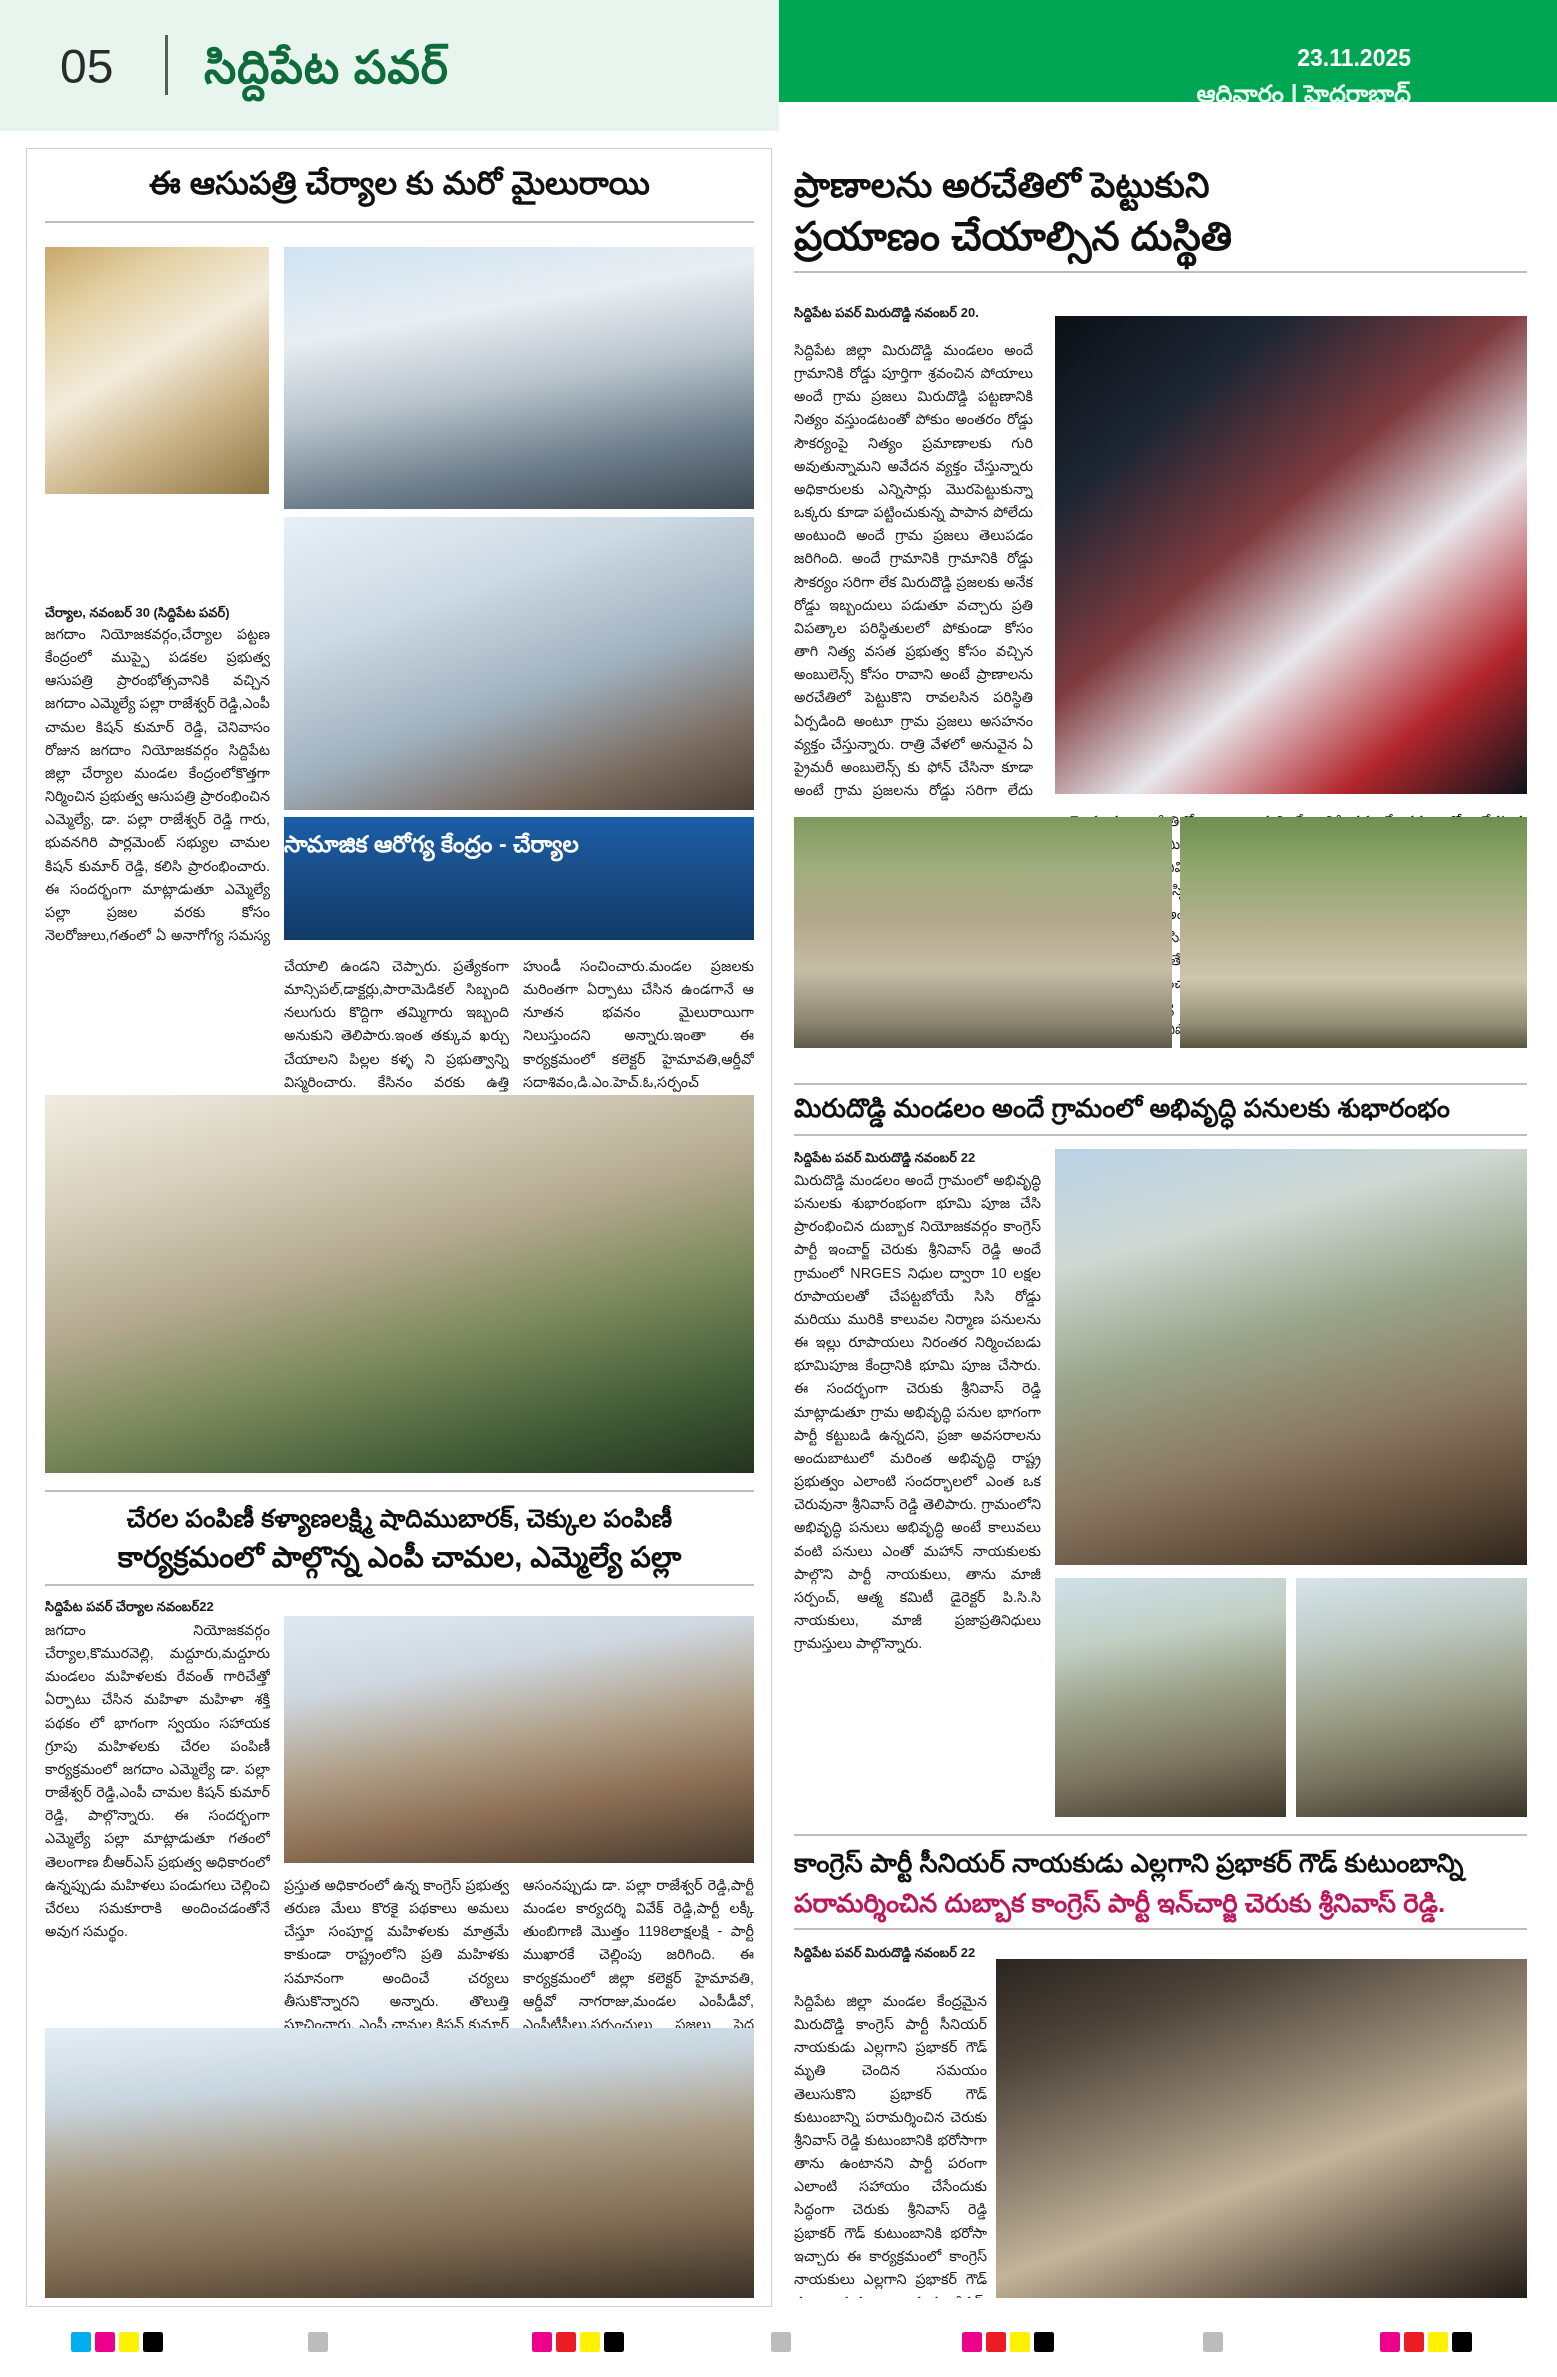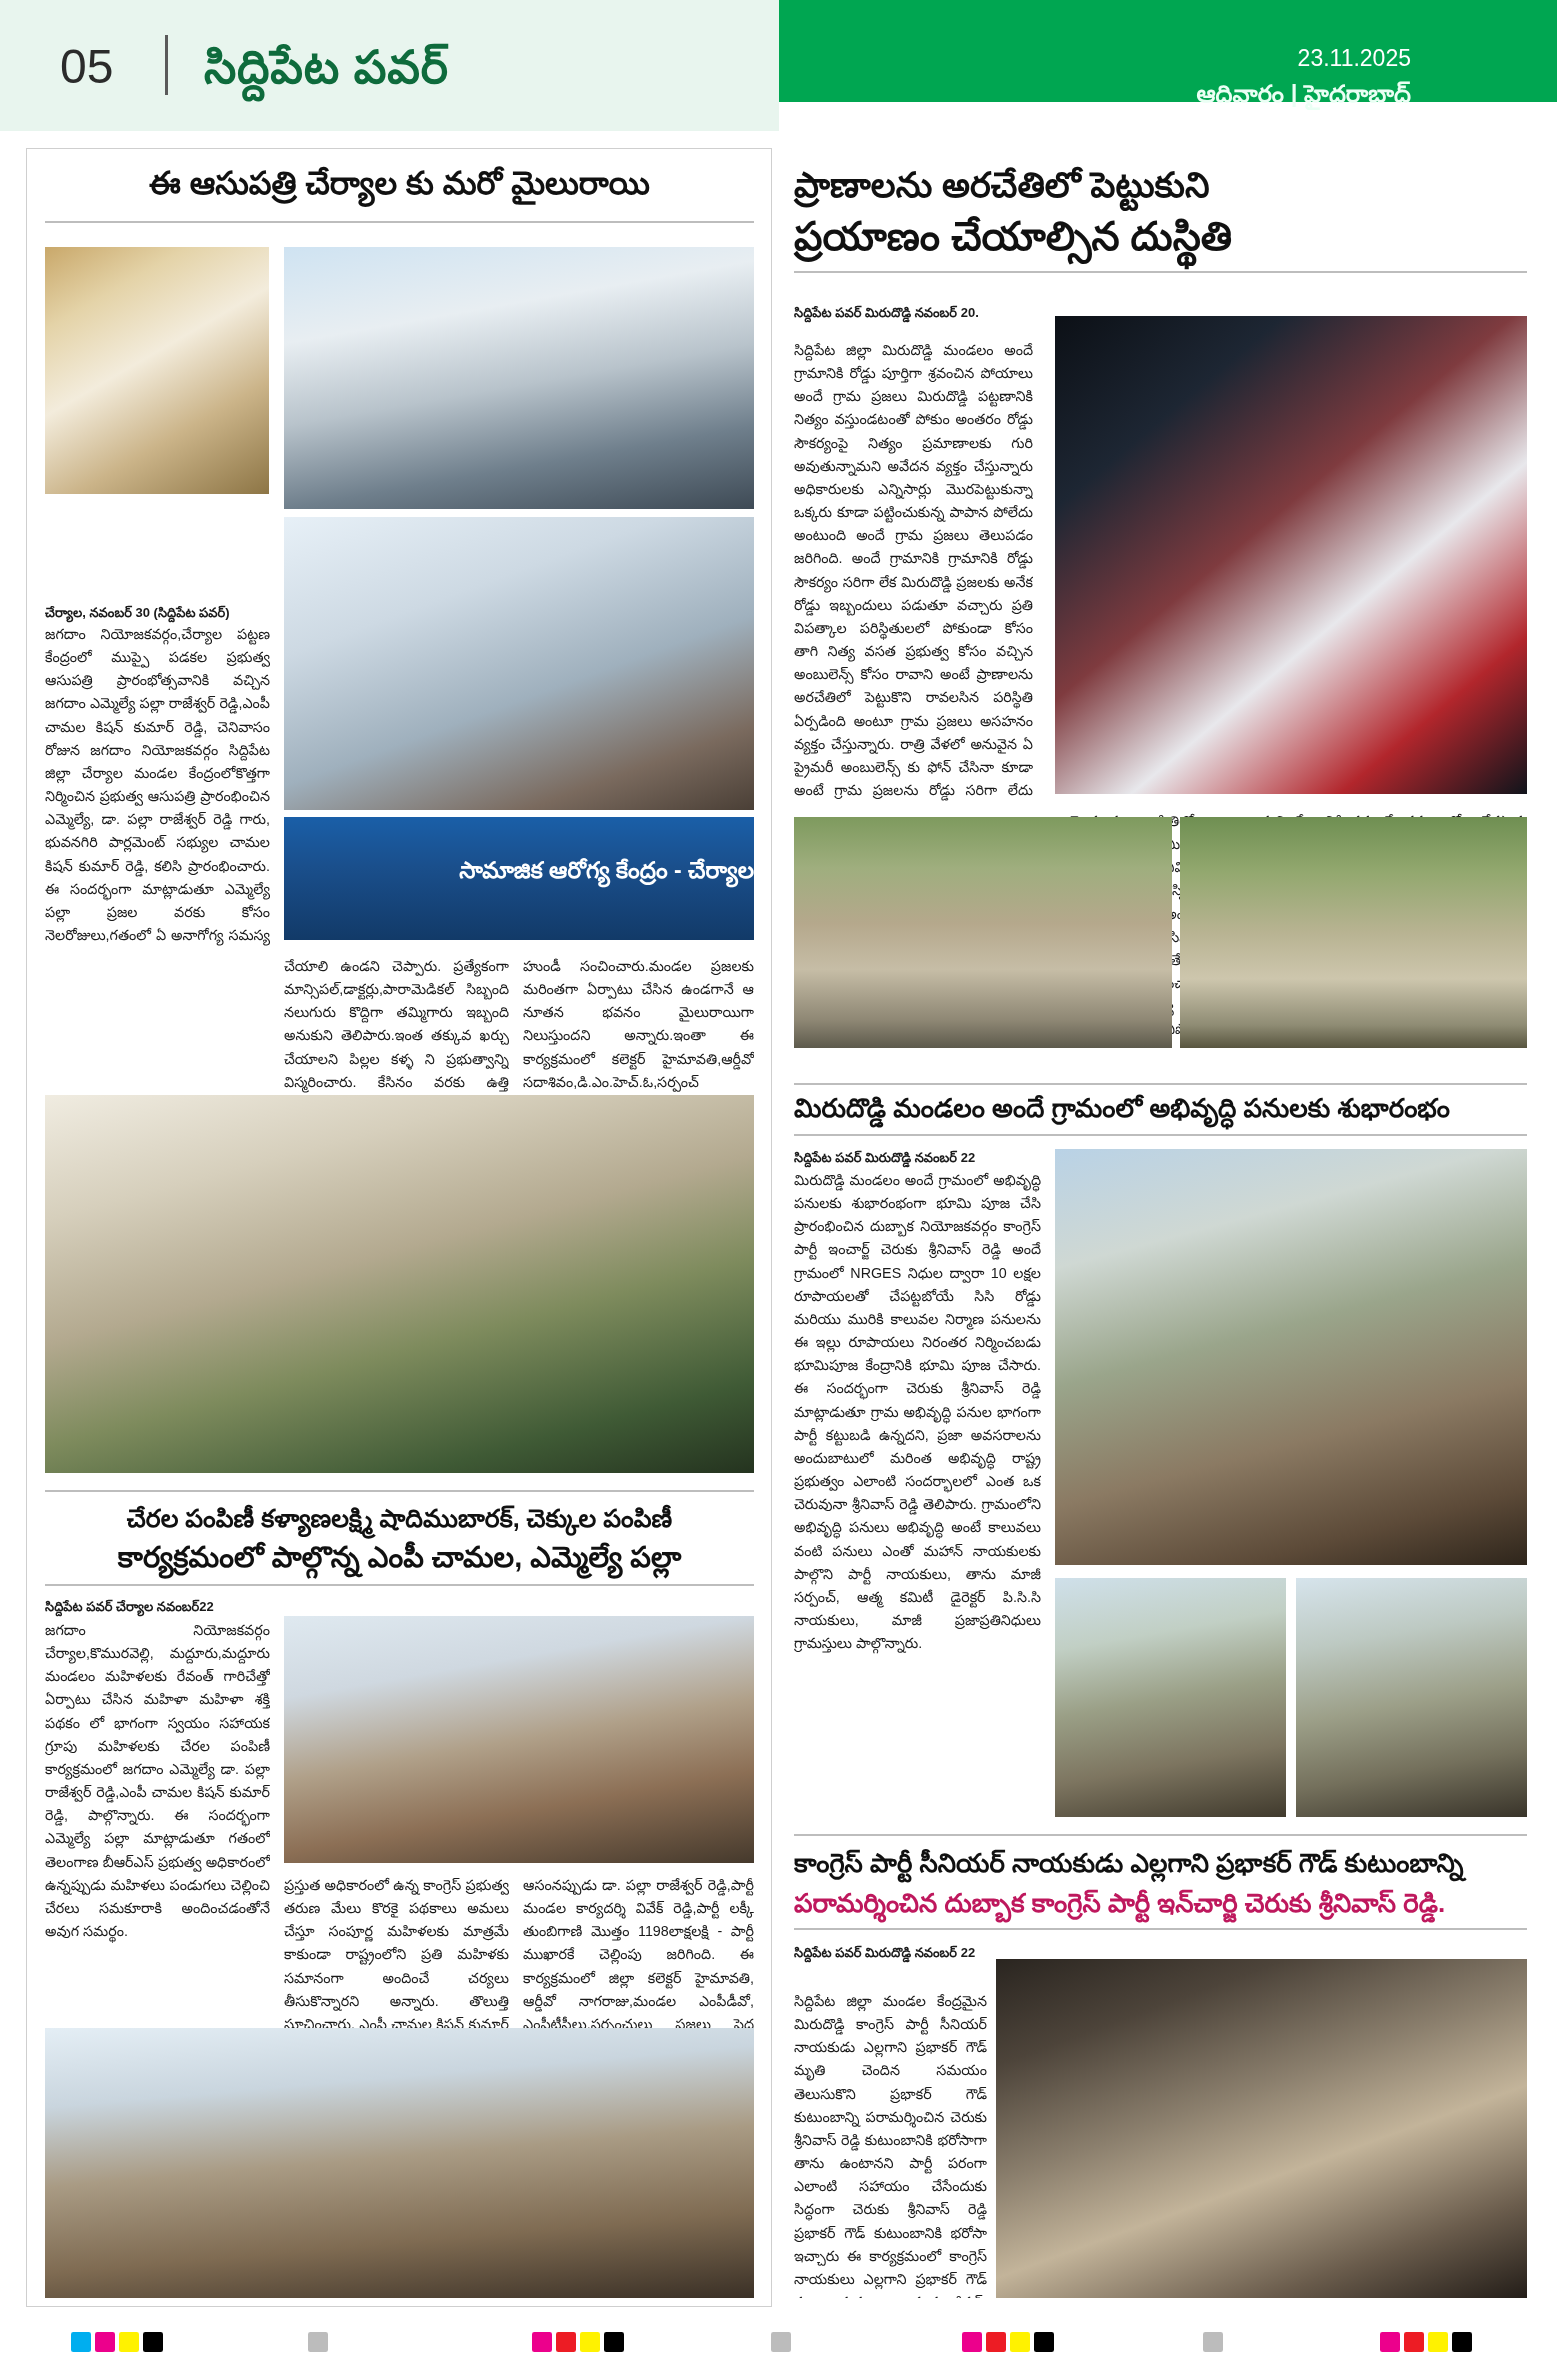--- a/index.html
+++ b/index.html
@@ -33,21 +33,21 @@
     background:#5a5a5a;
   }
   .mast-title {
     position:absolute; left:204px; top:40px;
     font-size:46px; font-weight:700; color:#0e6b3c;
     letter-spacing:0.8px;
     font-family:"Liberation Sans", sans-serif;
   }
   .mast-date {
     position:absolute; right:147px; top:45px;
-    font-size:23px; font-weight:400; color:#ffffff;
+    font-size:23px; font-weight:700; color:#ffffff;
     text-align:left;
   }
   .mast-sub {
     position:absolute; right:147px; top:80px;
     font-size:24px; font-weight:700; color:#eafff4;
     text-align:right;
   }
 
   
   .left-col {
@@ -180,21 +180,21 @@
   <div class="photo ph-group1" style="left:284px; top:247px; width:470px; height:262px;"></div>
 
   <div class="photo ph-group2" style="left:284px; top:517px; width:470px; height:293px;"></div>
 
 
   <div class="bodytext dateline" style="left:45px; top:602px; width:225px; font-size:13px;">చేర్యాల, నవంబర్ 30 (సిద్దిపేట పవర్)</div>
 
   <div class="bodytext" style="left:45px; top:623px; width:225px; height:324px; overflow:hidden; font-size:14.3px;">జగదాం నియోజకవర్గం,చేర్యాల పట్టణ కేంద్రంలో ముప్పై పడకల ప్రభుత్వ ఆసుపత్రి ప్రారంభోత్సవానికి వచ్చిన జగదాం ఎమ్మెల్యే పల్లా రాజేశ్వర్ రెడ్డి,ఎంపీ చామల కిషన్ కుమార్ రెడ్డి, చెనివాసం రోజున జగదాం నియోజకవర్గం సిద్దిపేట జిల్లా చేర్యాల మండల కేంద్రంలోకొత్తగా నిర్మించిన ప్రభుత్వ ఆసుపత్రి ప్రారంభించిన ఎమ్మెల్యే, డా. పల్లా రాజేశ్వర్ రెడ్డి గారు, భువనగిరి పార్లమెంట్ సభ్యుల చామల కిషన్ కుమార్ రెడ్డి, కలిసి ప్రారంభించారు. ఈ సందర్భంగా మాట్లాడుతూ ఎమ్మెల్యే పల్లా ప్రజల వరకు కోసం నెలరోజులు,గతంలో ఏ అనాగోగ్య సమస్య వచ్చినా ఎంతోనే రోగి హైదరాబాద్ పైనే ఆసుపత్రులపై ఆధారపడి దీర్ఘ దేశ గ్రామ అభివృద్ధి గురించి వివరించారు. ఇంతటి నిధులు కేటాయించి తెలిపారు.</div>
 
   <div class="photo ph-sign" style="left:284px; top:817px; width:470px; height:123px;">
-    <div style="position:absolute; left:0; top:40px; width:100%; text-align:right; color:#fff; font-size:23px; font-weight:700;">సామాజిక ఆరోగ్య కేంద్రం - చేర్యాల</div>
+    <div style="position:absolute; left:0; top:14px; width:100%; text-align:left; color:#fff; font-size:23px; font-weight:700;">సామాజిక ఆరోగ్య కేంద్రం - చేర్యాల</div>
   </div>
 
   <div class="bodytext" style="left:284px; top:955px; width:225px; height:201px; overflow:hidden; font-size:14.3px;">చేయాలి ఉండని చెప్పారు. ప్రత్యేకంగా మాన్సిపల్,డాక్టర్లు,పారామెడికల్ సిబ్బంది నలుగురు కొద్దిగా తమ్మిగారు ఇబ్బంది అనుకుని తెలిపారు.ఇంత తక్కువ ఖర్చు చేయాలని పిల్లల కళ్ళ ని ప్రభుత్వాన్ని విస్మరించారు. కేసినం వరకు ఉత్తి అనుకుని సేవలు అందించే విధంగా ప్రత్యేక ఏర్పాట్లు చేస్తే ప్రాణి ప్రజలకు ఎంతో మేలు జరుగు</div>
 
   <div class="bodytext" style="left:523px; top:955px; width:231px; height:201px; overflow:hidden; font-size:14.3px;">హుండీ సంచించారు.మండల ప్రజలకు మరింతగా ఏర్పాటు చేసిన ఉండగానే ఆ నూతన భవనం మైలురాయిగా నిలుస్తుందని అన్నారు.ఇంతా ఈ కార్యక్రమంలో కలెక్టర్ హైమావతి,ఆర్డీవో సదాశివం,డి.ఎం.హెచ్.ఓ,సర్పంచ్ లతోపాటు వైద్య సిబ్బంది,మండల ప్రజలు పెద్ద ఎత్తున పాల్గొన్నారు.</div>
 
   <div class="bodytext" style="left:45px; top:955px; width:225px; height:201px; overflow:hidden; font-size:14.3px;"></div>
 
   <div class="photo ph-ribbon" style="left:45px; top:1095px; width:709px; height:378px;"></div>
 

